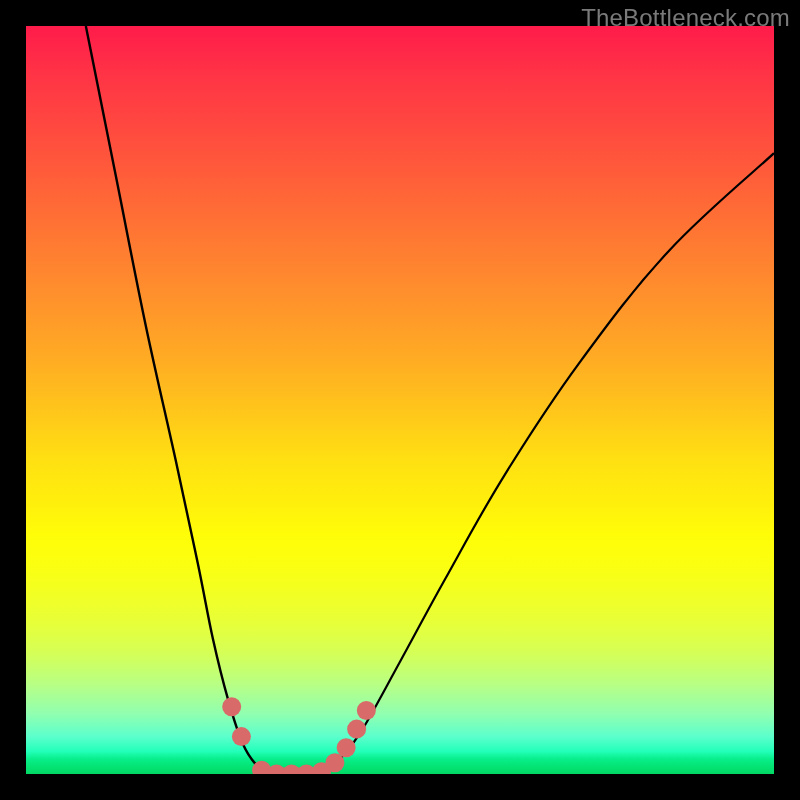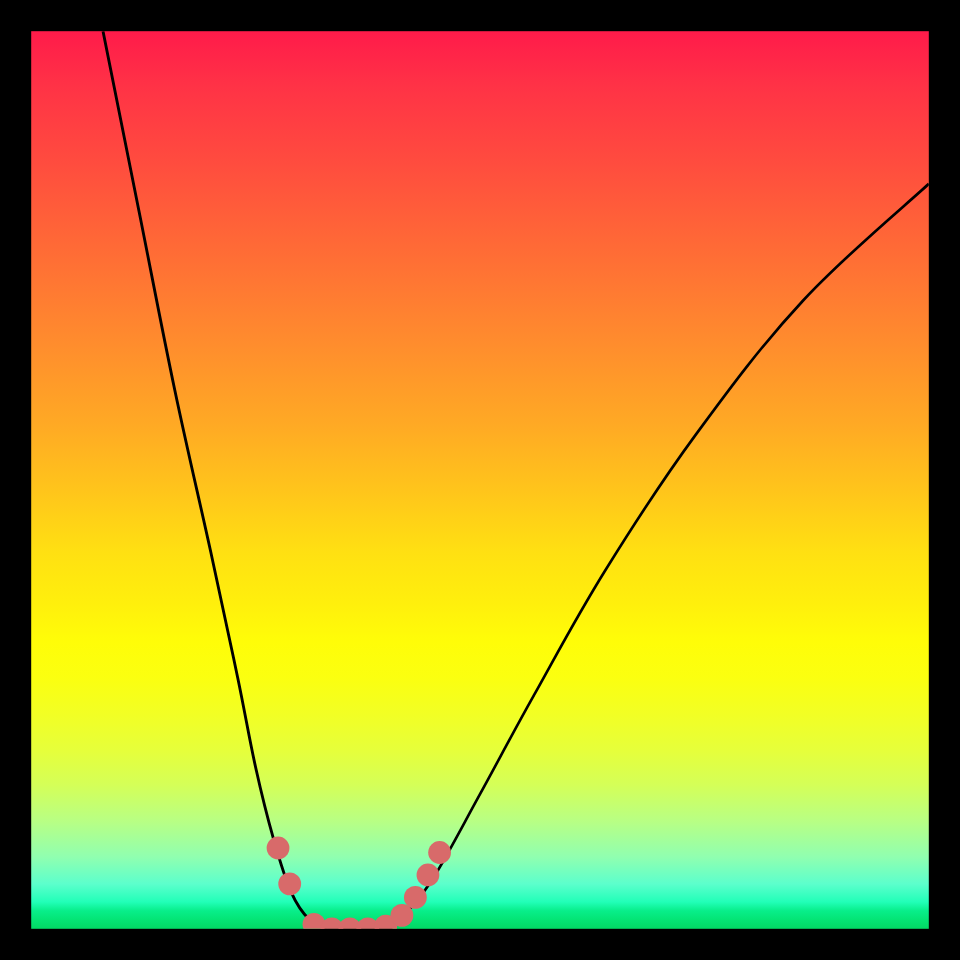--- a/index.html
+++ b/index.html
@@ -59,20 +59,21 @@
     position: absolute;
     inset: 0;
     width: 100%;
     height: 100%;
   }
 </style>
 </head>
 <body>
 
 <div class="frame">
+  <div class="watermark">TheBottleneck.com</div>
 
   <div class="plot">
     <div class="gradient"></div>
 
     <svg class="curves" viewBox="0 0 748 748" preserveAspectRatio="none">
 
       <path fill="none" stroke="#000000" stroke-width="2.4" d="M 59.84 0 C 65.2256 26.928000000000004, 78.9888 95.74400000000003, 89.75999999999999 149.60000000000002 C 100.53119999999998 203.45600000000002, 108.90880000000001 248.0368, 119.68 299.2 C 130.4512 350.3632, 140.1752 390.75520000000006, 149.6 433.84000000000003 C 159.0248 476.9248, 165.30800000000002 506.24639999999994, 172.04000000000002 538.56 C 178.77200000000002 570.8735999999999, 181.6144 589.1248, 187 613.36 C 192.3856 637.5952, 196.5744 654.3504, 201.96 673.2 C 207.34560000000002 692.0496, 211.53439999999998 705.9624, 216.92 718.08 C 222.3056 730.1976000000001, 226.49439999999998 735.1344, 231.88 740.52 C 237.2656 745.9055999999999, 244.1472 746.6536, 246.84 748"></path>
       <path fill="none" stroke="#000000" stroke-width="2.4" d="M 246.84 748 C 256.2648 748, 289.7752 748, 299.2 748"></path>
       <path fill="none" stroke="#000000" stroke-width="2.2" d="M 299.2 748 C 301.89279999999997 745.3072, 307.42799999999994 741.1184, 314.15999999999997 733.04 C 320.892 724.9616, 325.8288 720.6232, 336.6 703.12 C 347.37120000000004 685.6168, 359.1896 662.728, 374 635.8 C 388.8104 608.872, 400.03040000000004 587.18, 418.88000000000005 553.52 C 437.72960000000006 519.86, 454.48480000000006 487.8456, 478.72 448.8 C 502.9552 409.75440000000003, 523.8992 376.99199999999996, 553.52 336.59999999999997 C 583.1408 296.20799999999997, 608.2736 262.09919999999994, 643.28 224.39999999999998 C 678.2864 186.70080000000002, 729.1504 144.66320000000007, 748 127.16000000000008"></path>
       <g>

